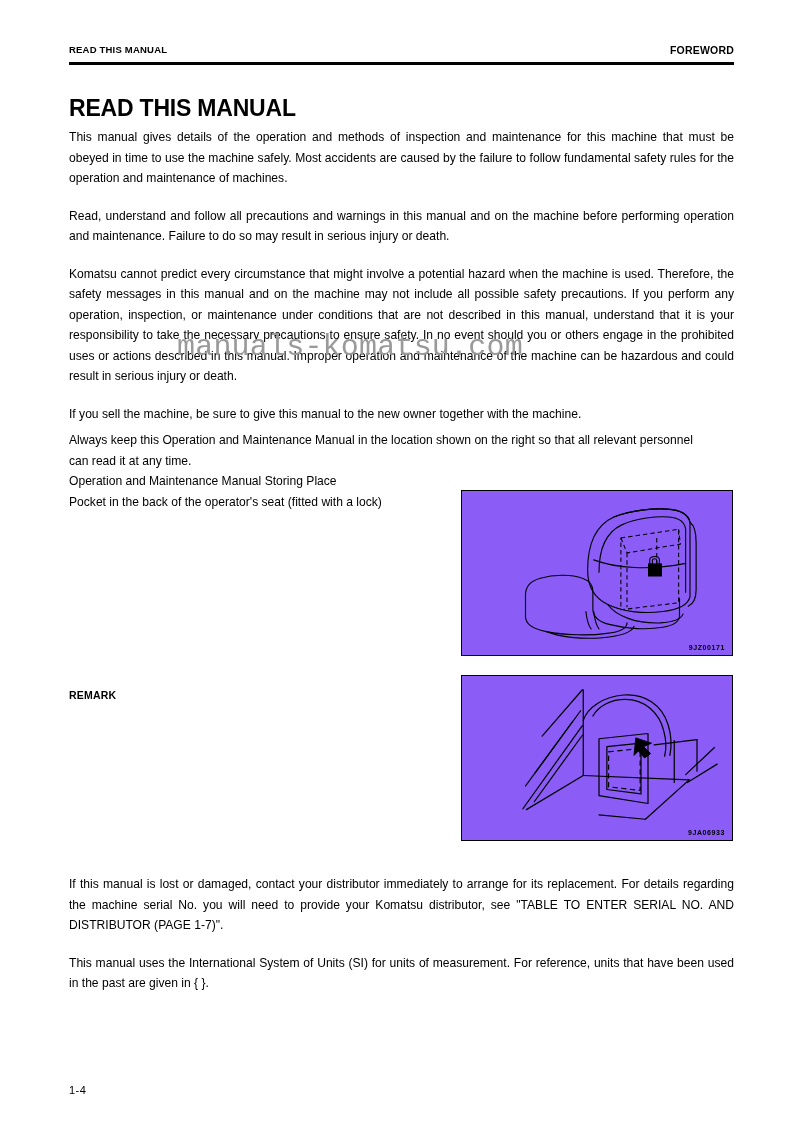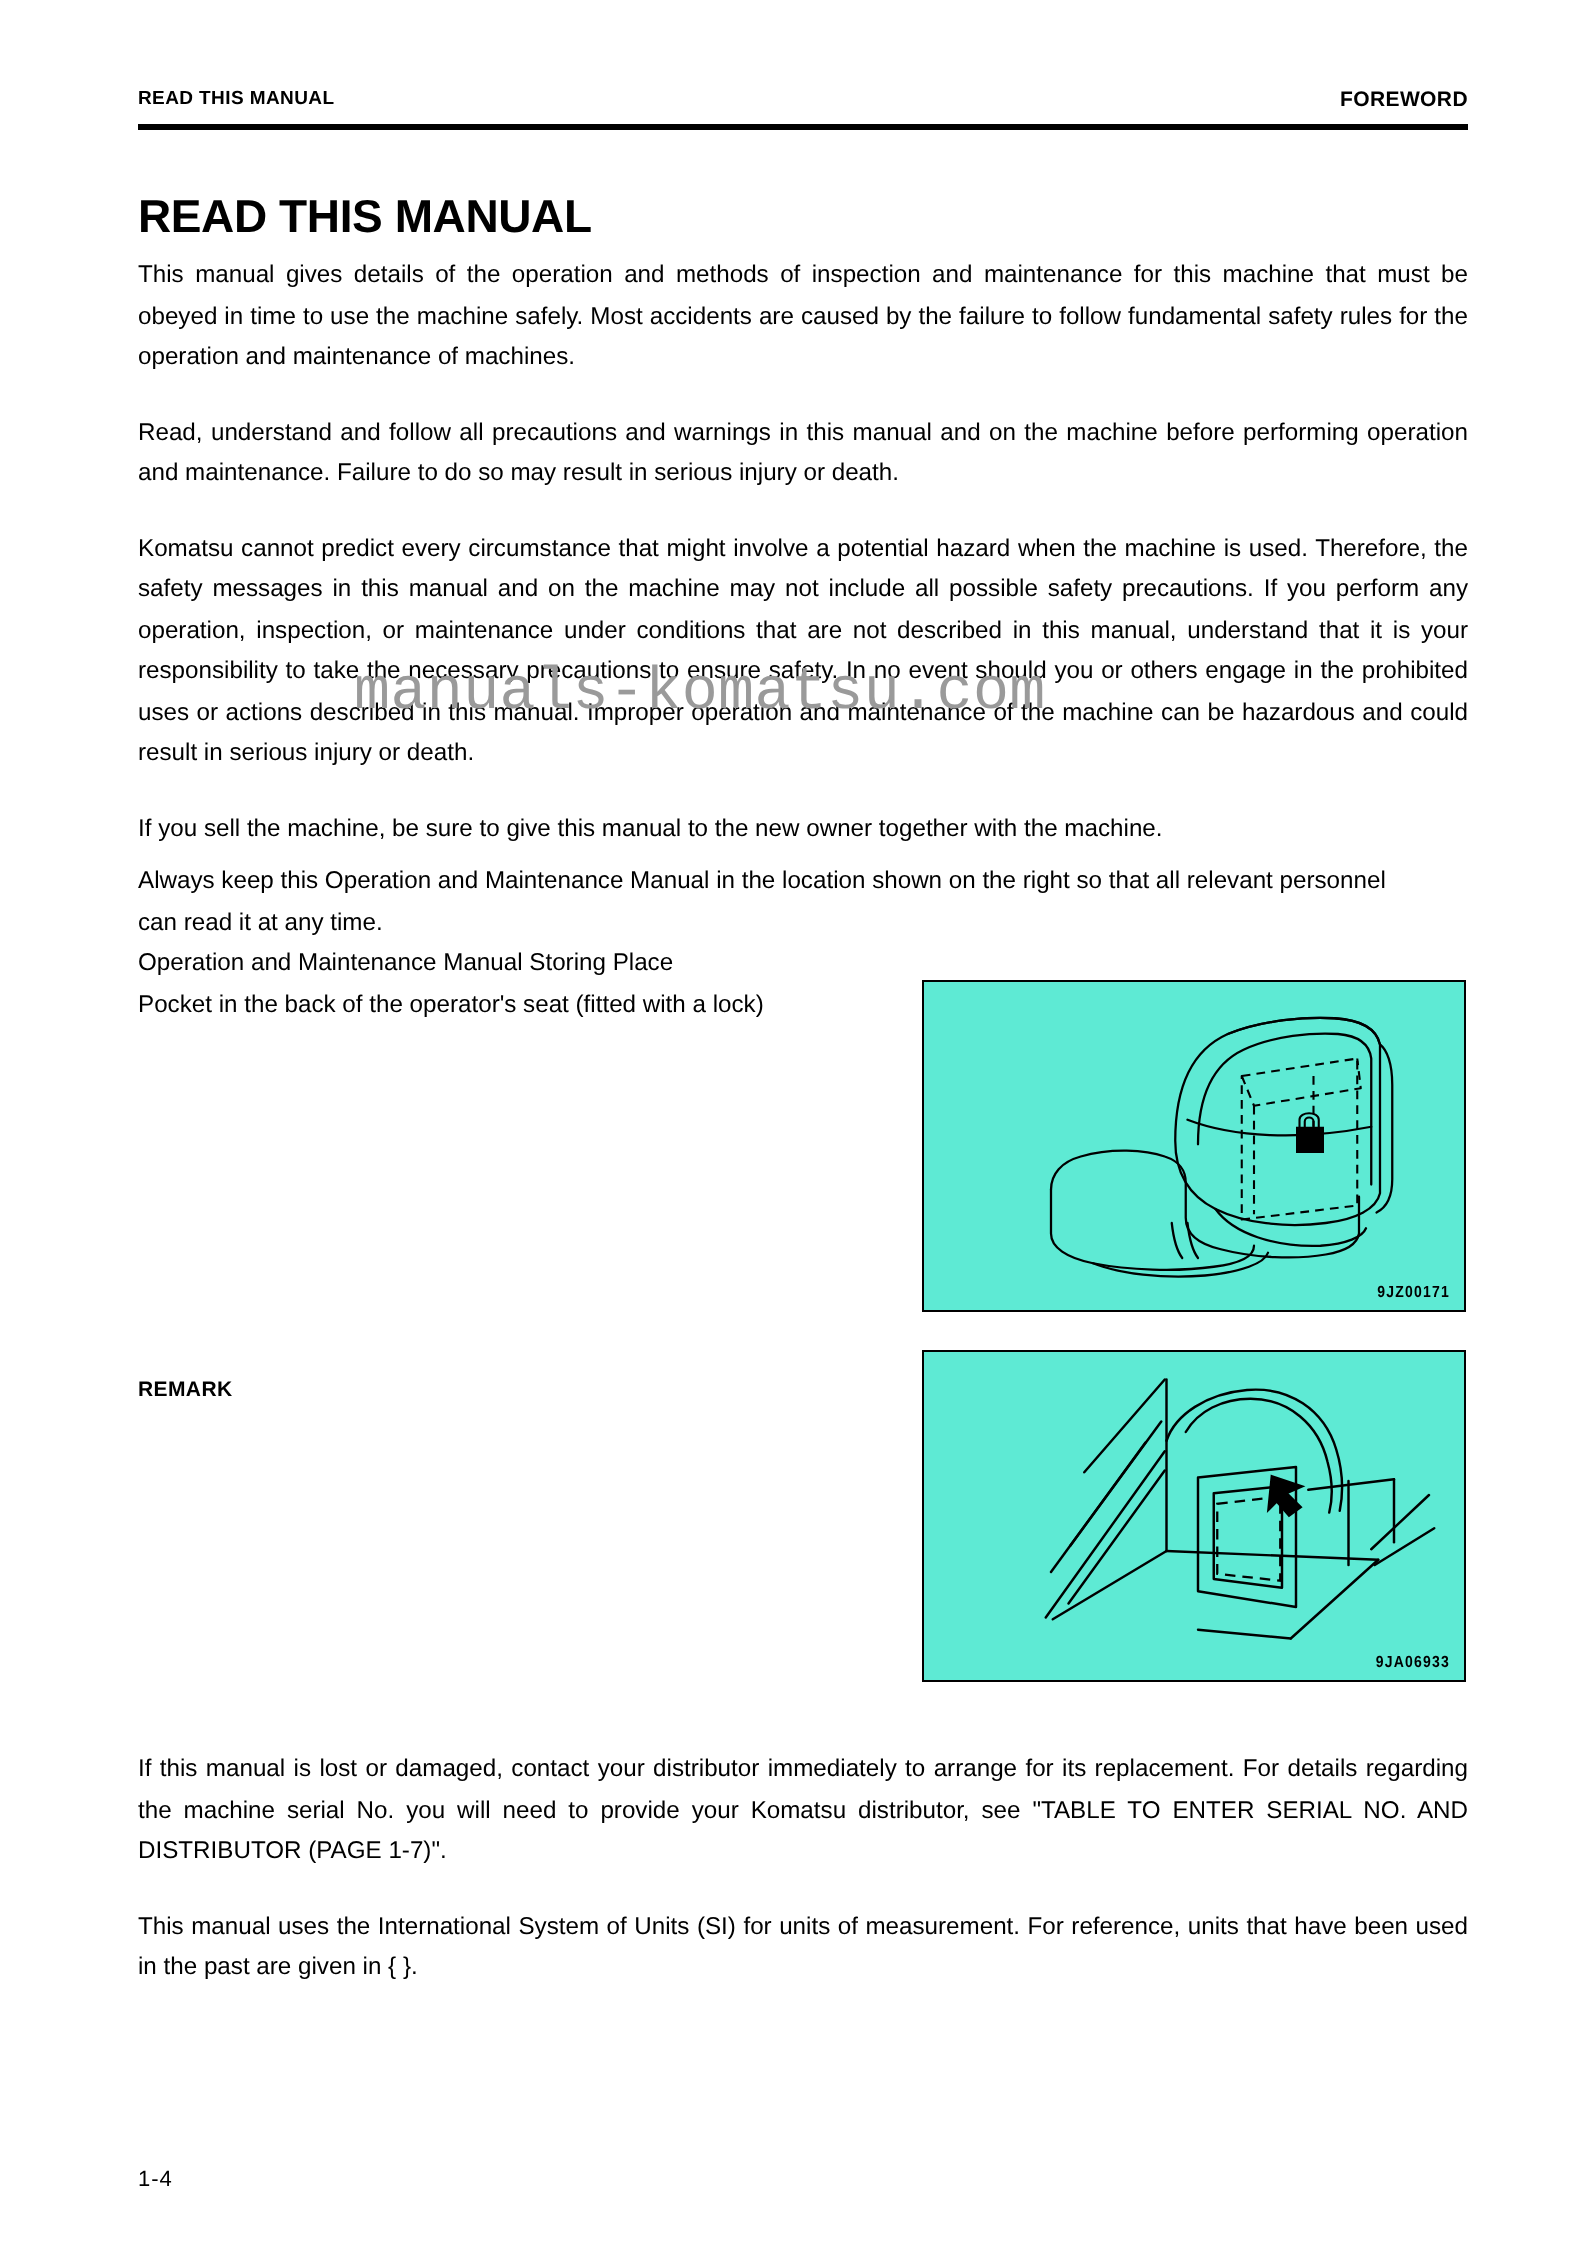--- a/index.html
+++ b/index.html
@@ -126,21 +126,21 @@
     position: absolute;
     left: 52px;
     top: 874px;
     width: 665px;
   }
 
   
   .figure {
     position: absolute;
     border: 1.6px solid #000000;
-    background: #5eead4;
+    background: #8b5cf6;
     box-sizing: border-box;
     padding-left: 32px;
   }
   #figure-seat-pocket {
     left: 444px;
     top: 490px;
     width: 272px;
     height: 166px;
   }
   #figure-steel-pocket {

